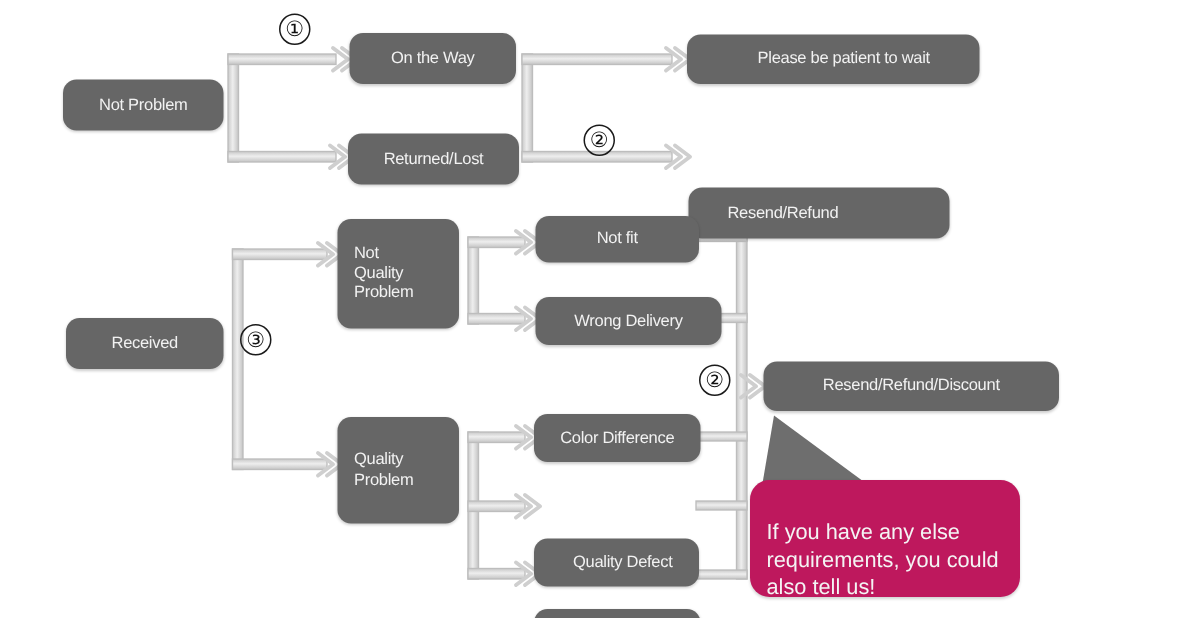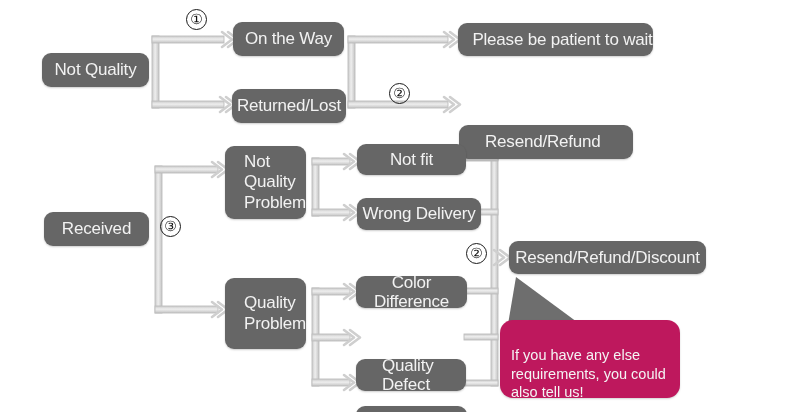--- a/index.html
+++ b/index.html
@@ -26,30 +26,30 @@
     position: absolute;
     background: #666666;
     color: #f2f2f2;
     border-radius: 9px;
     box-sizing: border-box;
     display: flex;
     align-items: center;
     justify-content: center;
     text-align: center;
     font-family: "Liberation Sans", sans-serif;
-    font-size: 17px;
+    font-size: 11px;
     line-height: 1.12;
     letter-spacing: -0.2px;
     white-space: pre-line;
     box-shadow: 0 1px 2px rgba(0,0,0,0.20);
     z-index: 3;
   }
   .node.multiline {
     align-items: center;
-    justify-content: flex-end;
+    justify-content: flex-start;
     text-align: left;
     padding-left: 11px;
     line-height: 1.2;
   }
   .node.left-text {
     justify-content: flex-start;
     text-align: left;
     padding-left: 26px;
     margin-top: 37px;
   }
@@ -182,21 +182,21 @@
         <path d="M494 250 L504 257.5 L494 265 M500 250 L510 257.5 L500 265" fill="none" stroke="#cfcfcf" stroke-width="2.6" stroke-linejoin="round" stroke-linecap="round"></path>
       </g>
     </g>
 
     <g class="callout-tail">
       <path d="M516 277 L596 336 L506 336 Z" fill="#6e6e6e"></path>
     </g>
   </svg>
 
   <div class="node" style="left:42px; top:53px; width:107px; height:34px;">
-    <span>Not Quality</span>
+    <span>Not Problem</span>
   </div>
 
   <div class="node" style="left:233px; top:22px; width:111px; height:34px;">
     <span>On the Way</span>
   </div>
 
   <div class="node" style="left:232px; top:89px; width:114px; height:34px;">
     <span>Returned/Lost</span>
   </div>
 

